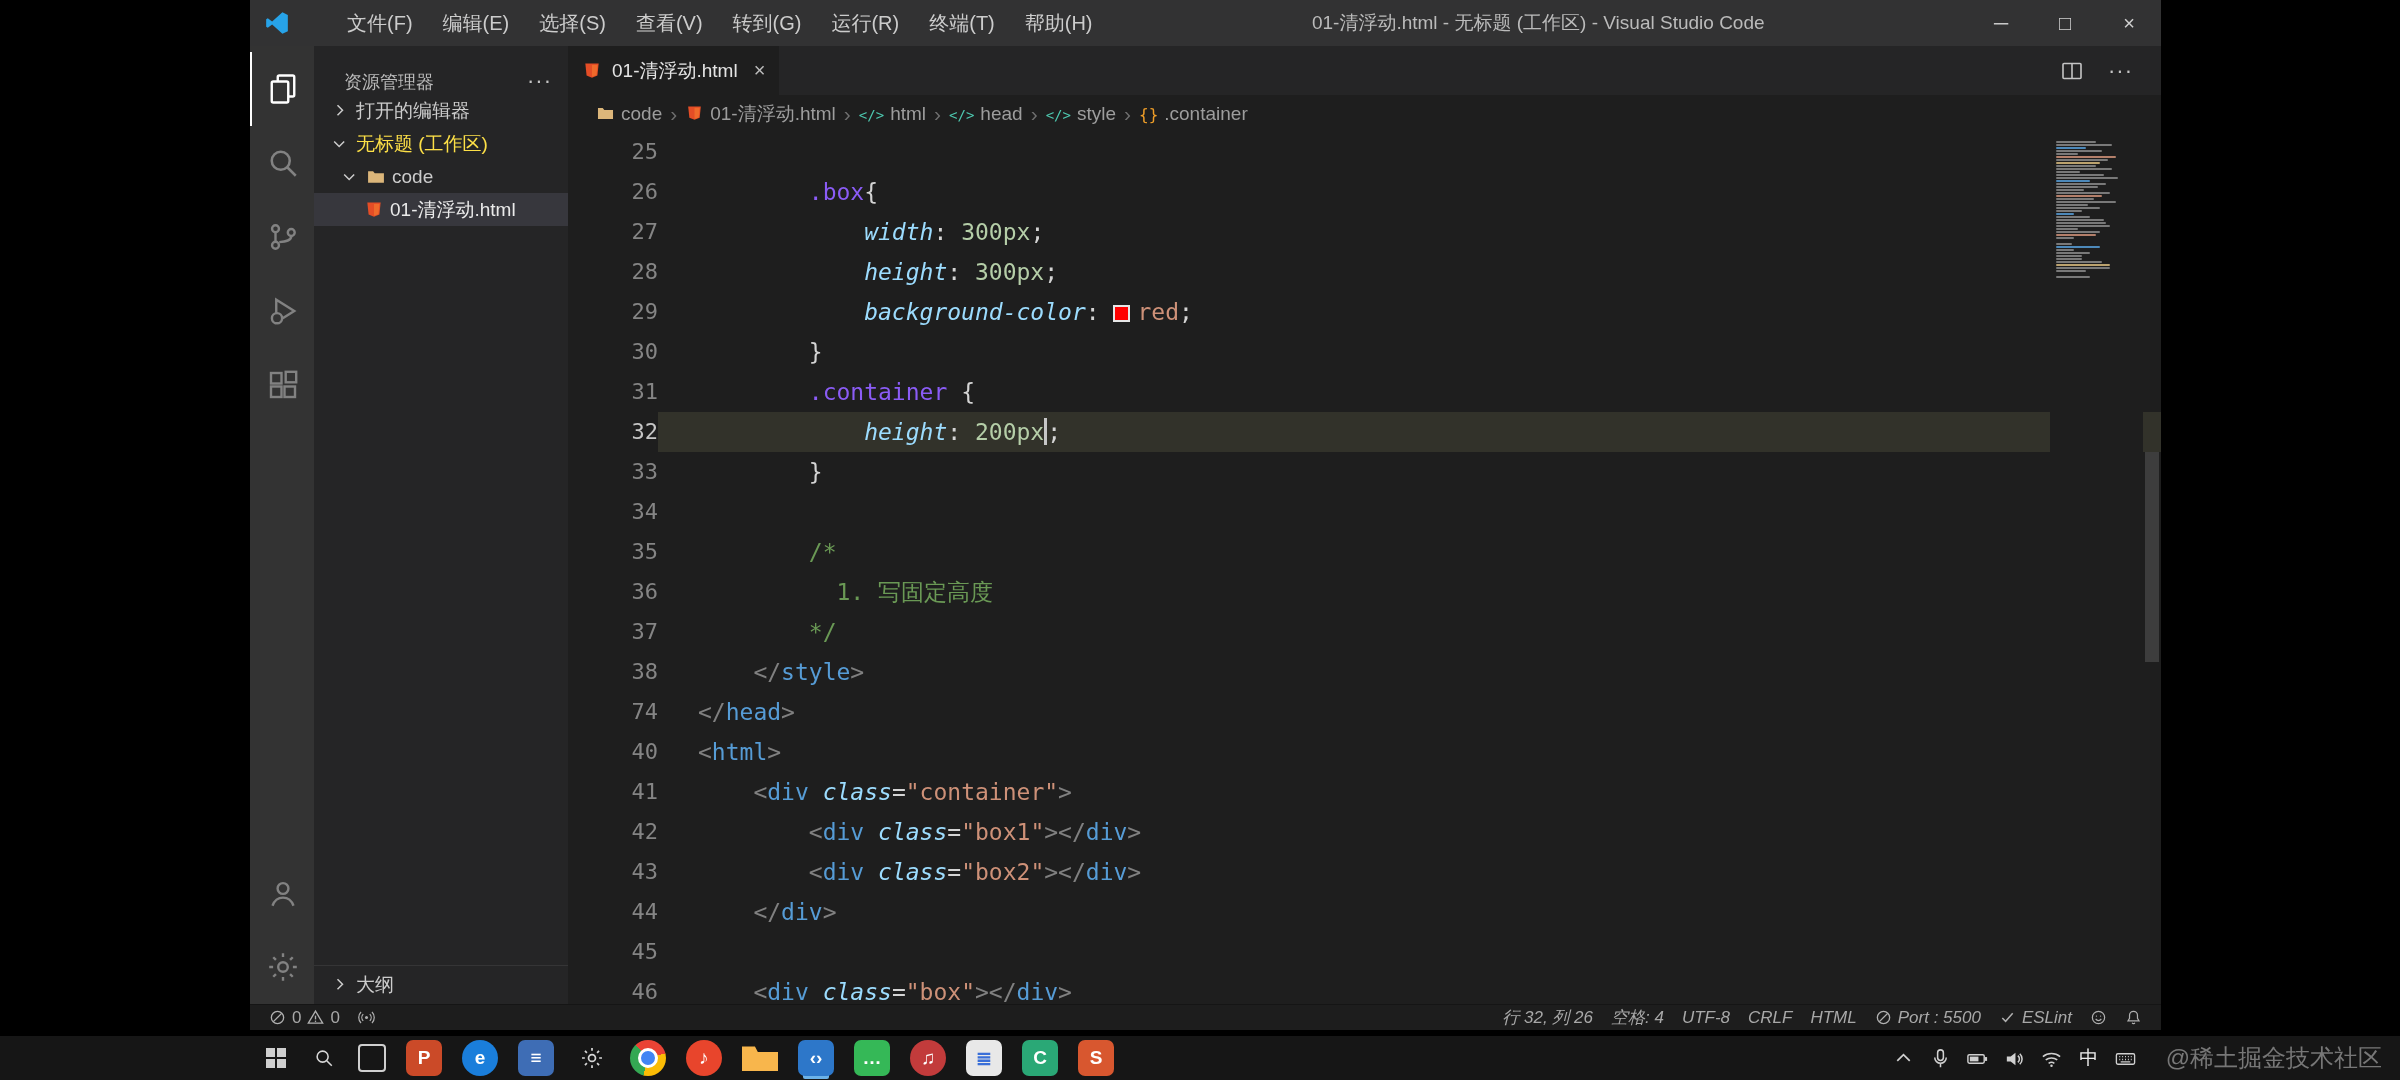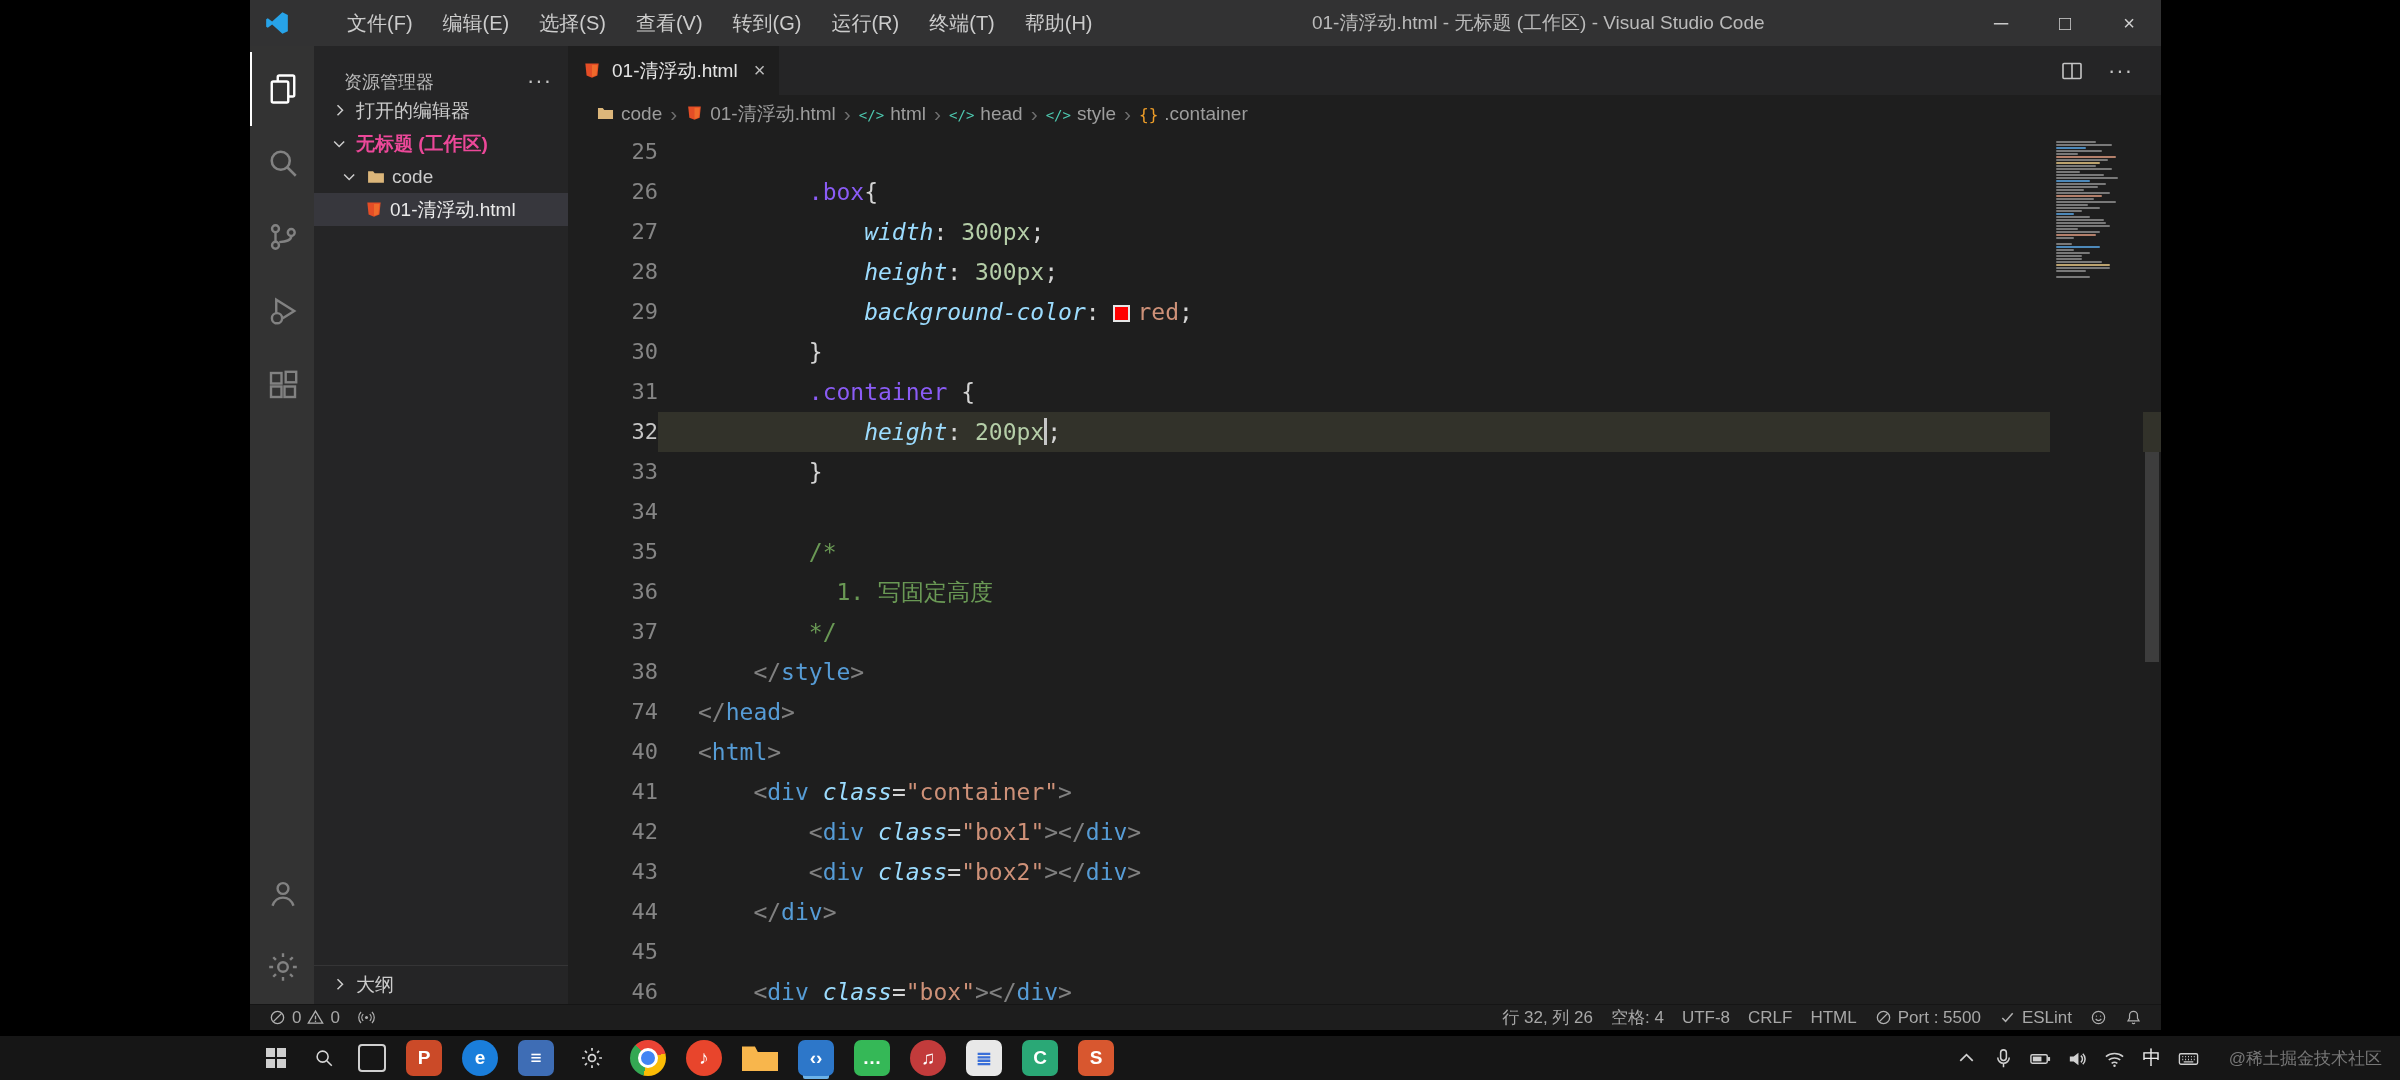--- a/index.html
+++ b/index.html
@@ -26,21 +26,21 @@
   .ab-item{width:64px;height:74px;display:flex;align-items:center;justify-content:center;color:#828282;border-left:2px solid transparent;box-sizing:border-box;}
   .ab-item.active{color:#ffffff;border-left-color:#ffffff;}
   .ab-item svg{width:36px;height:36px;}
   .ab-spacer{flex:1;}
   
   .sidebar{width:254px;background:#252526;color:#cccccc;display:flex;flex-direction:column;font-size:19px;flex:none;overflow:hidden;}
   .sidebar-header{height:48px;display:flex;align-items:flex-end;padding:0 16px 0 30px;color:#bbbbbb;font-size:18px;flex:none;}
   .sidebar-more{margin-left:auto;font-size:22px;letter-spacing:1px;color:#c5c5c5;}
   .tree-row{height:33px;display:flex;align-items:center;gap:6px;padding-left:16px;white-space:nowrap;flex:none;}
   .tree-row .chev{display:flex;color:#cccccc;}
-  .tree-row.bold{font-weight:bold;color:#ec4899;}
+  .tree-row.bold{font-weight:normal;color:#fde047;}
   .folder-row{padding-left:26px;}
   .file-row{padding-left:50px;}
   .file-row.selected{background:#37373d;color:#eaeaea;}
   .outline-row{margin-top:auto;border-top:1px solid rgba(70,70,70,.5);height:38px;align-items:center;}
   
   .editor-group{flex:1;position:relative;background:#1e1e1e;overflow:hidden;}
   .tabbar{position:absolute;top:0;left:0;right:0;height:49px;background:#252526;display:flex;align-items:stretch;}
   .tab{background:#1e1e1e;display:flex;align-items:center;padding:0 14px;gap:10px;color:#e4e4e4;font-size:19px;}
   .tab-close{color:#bdbdbd;font-size:20px;margin-left:6px;}
   .tab-actions{margin-left:auto;display:flex;align-items:center;gap:24px;padding-right:28px;color:#c5c5c5;}
@@ -71,42 +71,42 @@
   .caret{display:inline-block;width:3px;height:27px;background:#c7c7c7;vertical-align:-5px;animation:blink 1s step-end infinite;}
   @keyframes blink{50%{opacity:0;}}
   
   .minimap{position:absolute;top:0;right:18px;width:93px;bottom:0;background:#1e1e1e;padding-top:8px;box-sizing:border-box;}
   .mm-line{height:2px;margin:1px 0 0 6px;border-radius:1px;opacity:.85;}
   .v-scrollbar{position:absolute;top:0;right:0;width:18px;bottom:0;}
   .v-thumb{position:absolute;top:320px;right:2px;width:14px;height:210px;background:rgba(121,121,121,.35);}
   
   .statusbar{position:absolute;bottom:0;left:0;right:0;height:26px;background:#1d1d1d;border-top:1px solid #151515;display:flex;align-items:center;color:#a8a8a8;font-size:17px;padding:0 10px;box-sizing:border-box;}
   .sb-item{display:flex;align-items:center;gap:6px;padding:0 9px;white-space:nowrap;}
-  .sb-right{margin-left:auto;display:flex;align-items:center;}
+  .sb-right{margin-left:auto;display:flex;align-items:center;font-style:italic;}
   .sb-ic{display:flex;color:#b0b0b0;}
   .sb-ic svg{width:17px;height:17px;}
   
   .taskbar{position:absolute;bottom:0;left:0;width:2400px;height:44px;background:#161616;display:flex;align-items:center;padding-left:252px;box-sizing:border-box;}
   .tb-icon{width:48px;height:44px;display:flex;align-items:center;justify-content:center;color:#d6d6d6;flex:none;}
   .win-logo{width:20px;height:20px;display:grid;grid-template-columns:1fr 1fr;grid-template-rows:1fr 1fr;gap:2px;}
   .win-logo i{background:#cfcfcf;}
   .tb-apps{display:flex;align-items:center;}
   .tb-app{width:36px;height:36px;margin:0 10px;border-radius:7px;display:flex;align-items:center;justify-content:center;color:#fff;font-size:19px;font-weight:bold;position:relative;flex:none;}
   .tb-app.shape-circle{border-radius:50%;}
   .tb-app.shape-taskview{width:24px;height:24px;background:transparent;border:2px solid #cfcfcf;border-radius:4px;}
   .tb-app.shape-gear{background:transparent;color:#d6d6d6;}
   .tb-app.shape-folder{border-radius:2px;clip-path:polygon(0 18%,36% 18%,44% 33%,100% 33%,100% 86%,0 86%);}
   .tb-app.shape-chrome{border-radius:50%;background:conic-gradient(from -45deg,#ea4335 0 120deg,#fbbc05 0 240deg,#34a853 0 360deg);}
   .tb-app.shape-chrome::after{content:'';position:absolute;left:50%;top:50%;transform:translate(-50%,-50%);width:14px;height:14px;border-radius:50%;background:#4285f4;border:3px solid #fff;}
   .tb-app.active{box-shadow:0 8px 0 -5px #6cb2e8;}
   .tray{margin-left:auto;display:flex;align-items:center;gap:13px;}
   .tray-icon{display:flex;justify-content:center;align-items:center;color:#d0d0d0;min-width:24px;}
   .tray-icon svg{width:23px;height:23px;}
   .tray-icon.ime{font-size:19px;color:#ececec;}
-  .watermark{color:#777777;font-size:17px;margin:0 18px 0 28px;white-space:nowrap;}
+  .watermark{color:#777777;font-size:24px;margin:0 18px 0 28px;white-space:nowrap;}
   
   .viewers{position:absolute;left:95px;bottom:9px;display:flex;align-items:center;gap:9px;color:#e2e2e2;font-size:22px;}
   .viewers svg{width:30px;height:30px;}
 </style>
 </head>
 <body>
 
 <div class="vscode-window">
 
   <div class="titlebar">

